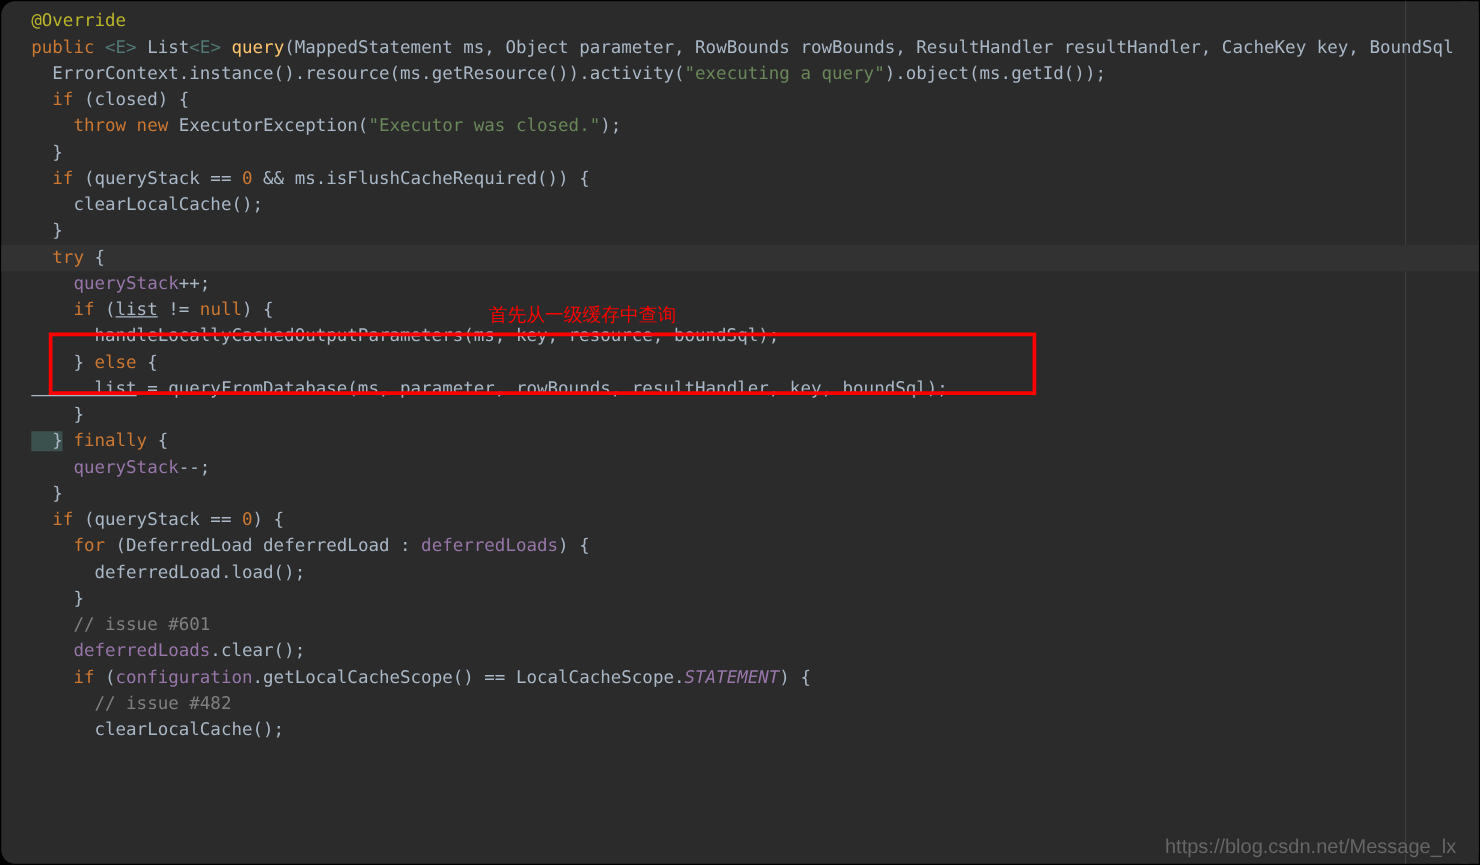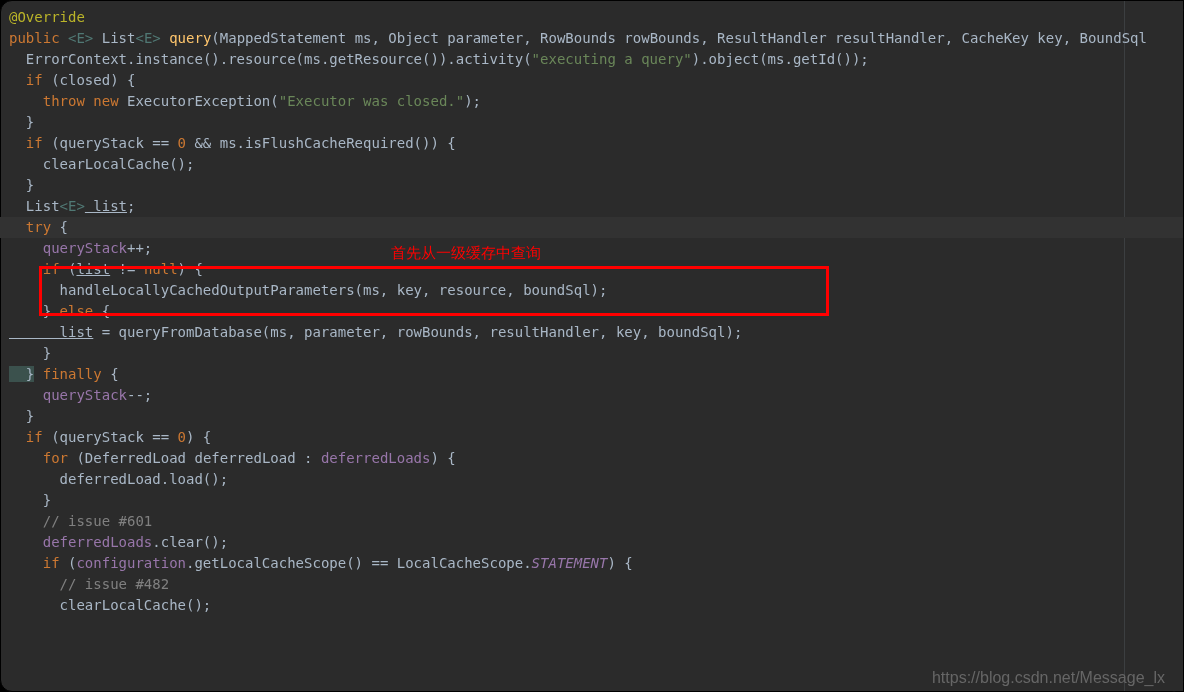--- a/index.html
+++ b/index.html
@@ -21,21 +21,21 @@
     .editor {
       background: #2b2b2b;
       width: 100%;
       height: 100%;
       padding: 6px 0 0 0;
       position: relative;
       border-radius: 12px;
       border: 1px solid #000;
     }
     .code-area {
-      padding-left: 8px;
+      padding-left: 24px;
       position: relative;
     }
     .line {
       white-space: pre;
       height: 21px;
     }
     .kw { color: #cc7832; }
     .annotation { color: #bbb529; }
     .generic { color: #507874; }
     .method-decl { color: #ffc66d; }
@@ -121,21 +121,20 @@
     <div class="line"><span class="kw">    throw new</span><span> ExecutorException(</span><span class="string">"Executor was closed."</span><span>);</span></div>
 
     <div class="line"><span>  }</span></div>
 
     <div class="line"><span class="kw">  if</span><span> (queryStack == </span><span class="kw">0</span><span> &amp;&amp; ms.isFlushCacheRequired()) {</span></div>
 
     <div class="line"><span>    clearLocalCache();</span></div>
 
     <div class="line"><span>  }</span></div>
 
-    <div class="line"><span>  List</span><span class="generic">&lt;E&gt;</span><span class="underline"> list</span><span>;</span></div>
 
     <div class="line highlight-line"><span class="kw">  try</span><span> {</span></div>
 
     <div class="line"><span class="field">    queryStack</span><span>++;</span></div>
 
 
     <div class="line"><span class="kw">    if</span><span> (</span><span class="underline">list</span><span> != </span><span class="kw">null</span><span>) {</span></div>
 
     <div class="line"><span>      handleLocallyCachedOutputParameters(ms, key, resource, boundSql);</span></div>
 

